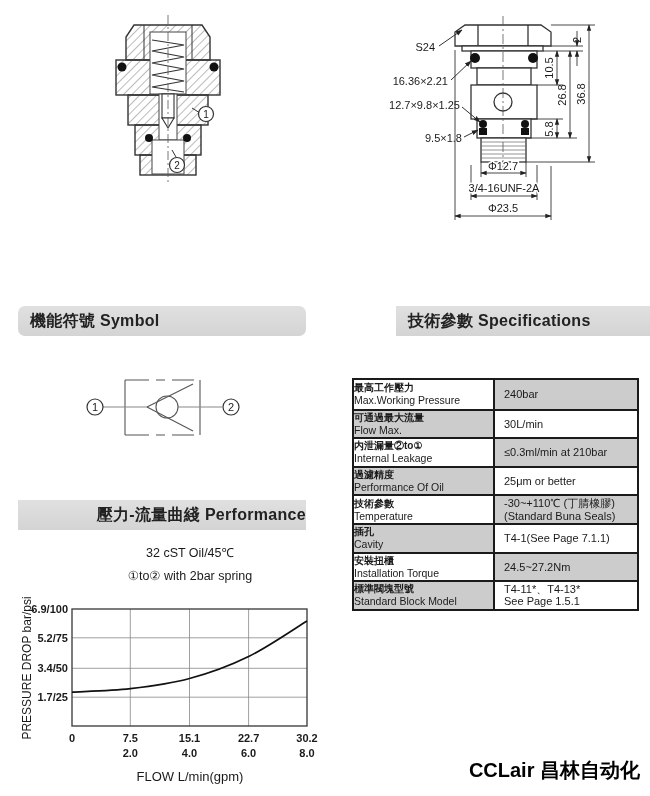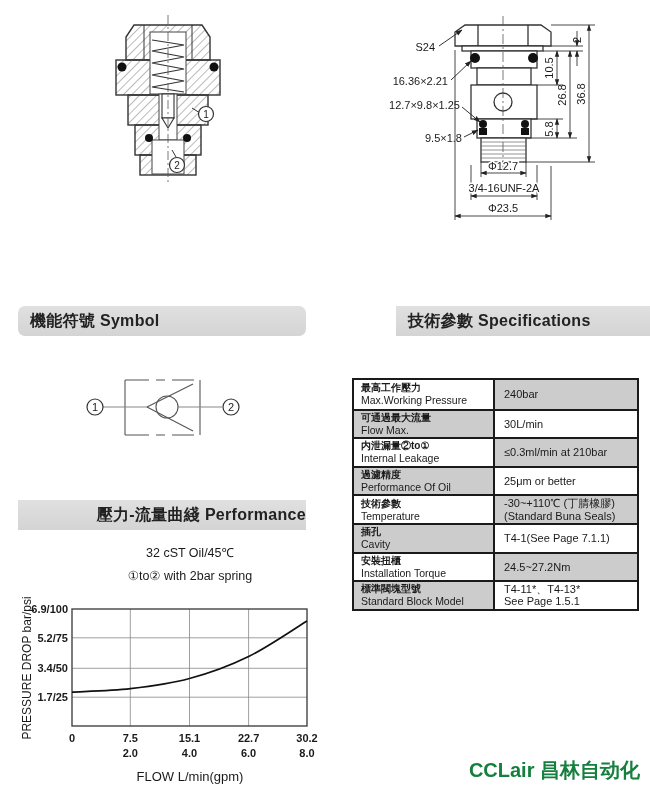--- a/index.html
+++ b/index.html
@@ -8,28 +8,28 @@
   svg text{font-family:"Liberation Sans",sans-serif;fill:#1a1a1a;}
   .secbar{position:absolute;height:30px;box-sizing:border-box;
           background:linear-gradient(180deg,#e0e0e0 0%,#d4d4d4 100%);
           font-weight:bold;font-size:16px;line-height:30px;padding-left:12px;
           color:#222;letter-spacing:.3px;}
   .spec-table{position:absolute;left:352px;top:378px;width:287px;box-sizing:border-box;
               border:2px solid #1a1a1a;display:grid;grid-template-columns:141px 1fr;
               grid-auto-rows:28.6px;background:#fff;}
   .tcell{box-sizing:border-box;display:flex;flex-direction:column;justify-content:center;
          overflow:hidden;}
-  .lab{border-right:2px solid #1a1a1a;padding-left:7px;}
+  .lab{border-right:2px solid #1a1a1a;}
   .rt{border-top:2px solid #1a1a1a;}
   .g{background:#cccccc;}
   .cn{font-size:10px;font-weight:bold;line-height:12px;}
   .en{font-size:10.5px;line-height:12px;}
   .val{padding-left:9px;font-size:11px;line-height:12.5px;}
   .logo{position:absolute;left:420px;top:757px;width:220px;text-align:right;
-        font-size:20px;font-weight:800;color:#15803d;}
+        font-size:20px;font-weight:800;color:#000000;}
 </style>
 </head>
 <body>
 
 <div class="page">
 
   <svg style="position:absolute;left:80px;top:10px;" width="190" height="180" viewBox="0 0 190 180">
     <defs>
       <pattern id="hatch" width="6" height="6" patternUnits="userSpaceOnUse" patternTransform="rotate(45)">
         <line x1="0" y1="0" x2="0" y2="6" stroke="#777" stroke-width="1"></line>

